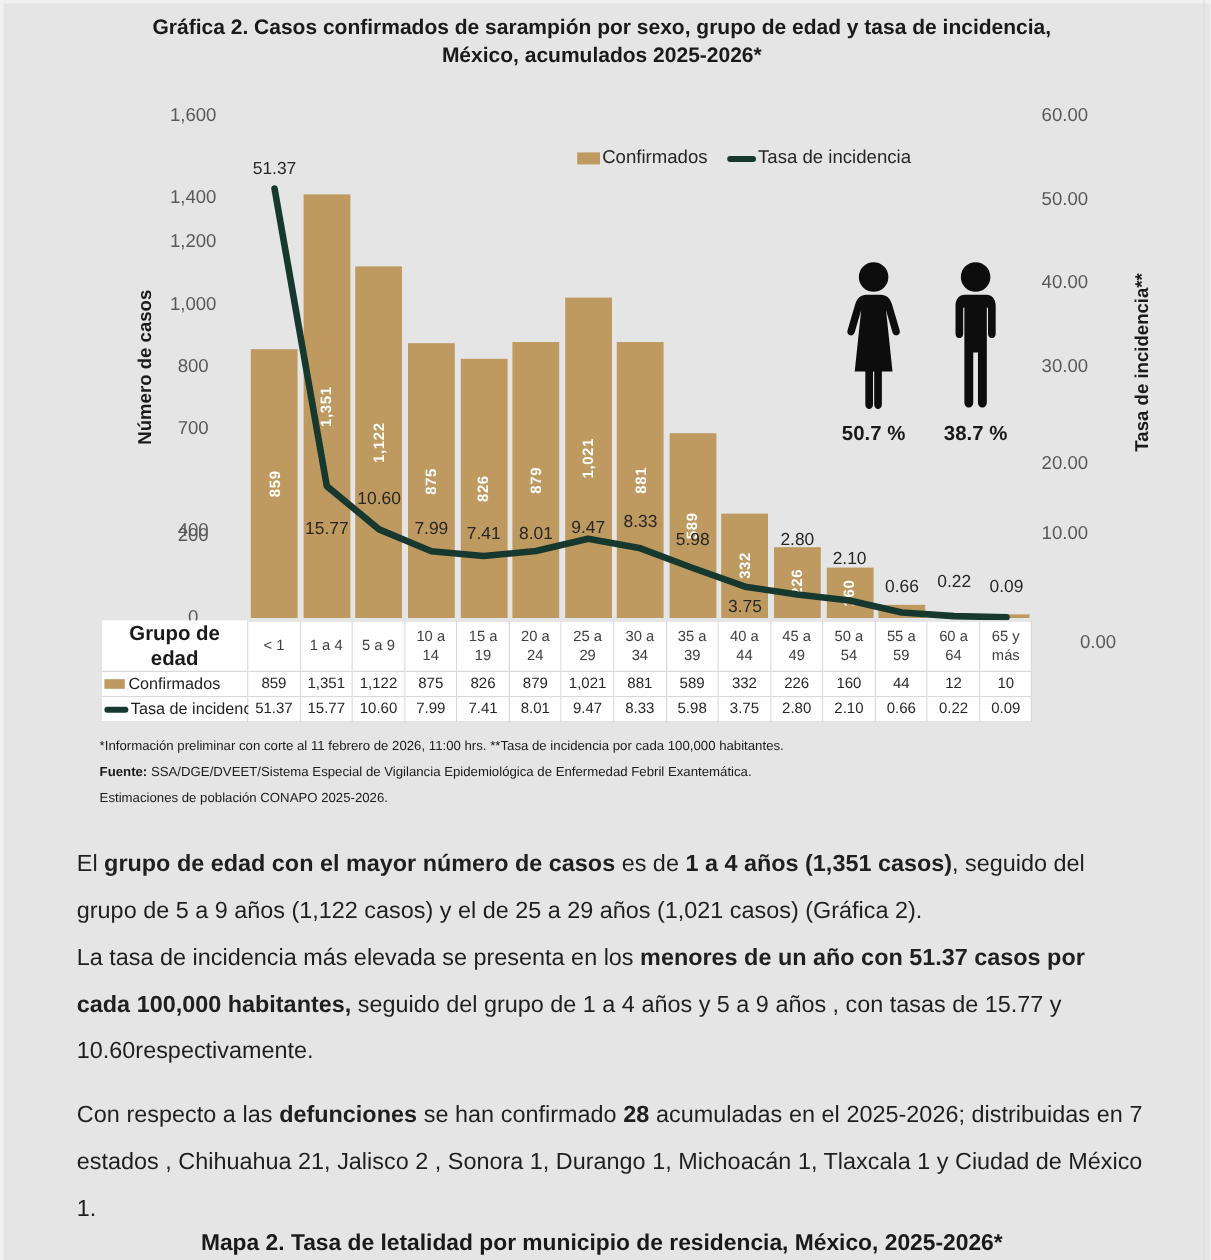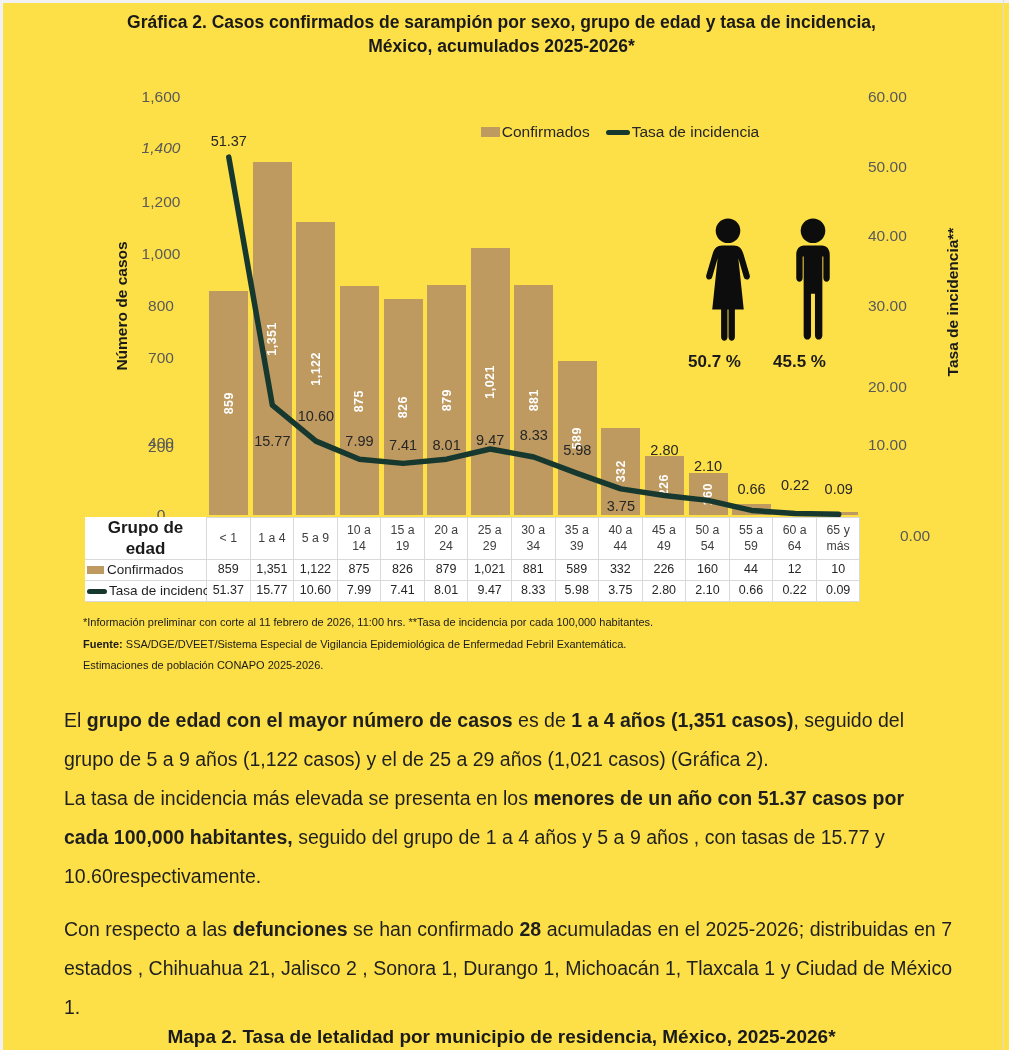--- a/index.html
+++ b/index.html
@@ -1,16 +1,16 @@
 <!DOCTYPE html>
 <html><head>
 <meta charset="utf-8">
 <style>
   html,body{margin:0;padding:0;background:#fff;}
-  #page{position:relative;width:1009px;height:1050px;overflow:hidden;background:#fde047;
+  #page{position:relative;width:1009px;height:1050px;overflow:hidden;background:#e5e5e5;
         font-family:"Liberation Sans","DejaVu Sans",sans-serif;color:#1f1f1f;}
   .edge-top{position:absolute;left:0;top:0;width:1009px;height:3px;background:#f1f1f1;}
   .edge-left{position:absolute;left:0;top:0;width:3px;height:1050px;background:#f1f1f1;}
   .edge-right{position:absolute;left:1003px;top:0;width:1px;height:1050px;background:#dcdcdc;}
 
   .title{position:absolute;left:0;right:6px;top:10px;text-align:center;font-weight:bold;
          font-size:17.5px;line-height:24px;color:#1a1a1a;}
 
   
   .axis-title{position:absolute;font-weight:bold;font-size:15.5px;color:#1a1a1a;white-space:nowrap;
@@ -28,21 +28,21 @@
 
   
   .bar{position:absolute;display:flex;align-items:center;justify-content:center;}
   .bar>span{writing-mode:vertical-rl;transform:rotate(180deg);color:#fff;font-weight:bold;
             font-size:12.5px;letter-spacing:.5px;white-space:nowrap;}
   
   .rlab{position:absolute;transform:translateX(-50%);font-size:14.5px;color:#262626;white-space:nowrap;}
 
   
   .sex-icon{position:absolute;}
-  .pct{position:absolute;font-weight:bold;font-size:17px;color:#1a1a1a;width:80px;}
+  .pct{position:absolute;font-weight:bold;font-size:17px;color:#1a1a1a;text-align:center;width:80px;}
 
   
   #dtable{position:absolute;left:85px;top:517px;display:grid;
           grid-template-columns:122px repeat(15,43.57px);grid-template-rows:43px 21px 21px;
           font-size:12.5px;color:#262626;}
   .tc{display:flex;align-items:center;justify-content:center;text-align:center;
       border-right:1px solid #D9D9D9;border-bottom:1px solid #D9D9D9;line-height:1.25;
       padding:0 1px;box-sizing:border-box;background:#fff;}
   .tc.hd{font-size:12.3px;color:#404040;border-top:1px solid #D9D9D9;}
   .tc.lab{justify-content:flex-start;border-top:none;padding-left:2px;font-size:13.5px;color:#1f1f1f;white-space:nowrap;}
@@ -90,21 +90,21 @@
   </div>
 
   <div id="chart-layer">
       <div class="ytick left" style="left: 130px; top: 515px;">0</div>
       <div class="ytick left" style="left: 130px; top: 447px;">200</div>
       <div class="ytick left" style="left: 130px; top: 410.5px; margin-top: 32px;">400</div>
       <div class="ytick left" style="left: 130px; top: 358.25px;">700</div>
       <div class="ytick left" style="left: 130px; top: 306px;">800</div>
       <div class="ytick left" style="left: 130px; top: 253.75px;">1,000</div>
       <div class="ytick left" style="left: 130px; top: 201.5px;">1,200</div>
-      <div class="ytick left" style="left: 130px; top: 148px; font-style: italic;">1,400</div>
+      <div class="ytick left" style="left: 130px; top: 165px;">1,400</div>
       <div class="ytick left" style="left: 130px; top: 97px;">1,600</div>
       <div class="ytick" style="left: 868px; top: 536px; margin-left: 32px;">0.00</div>
       <div class="ytick" style="left: 868px; top: 445.333px;">10.00</div>
       <div class="ytick" style="left: 868px; top: 387px;">20.00</div>
       <div class="ytick" style="left: 868px; top: 306px;">30.00</div>
       <div class="ytick" style="left: 868px; top: 236.333px;">40.00</div>
       <div class="ytick" style="left: 868px; top: 166.667px;">50.00</div>
       <div class="ytick" style="left: 868px; top: 97px;">60.00</div>
       <div class="bar" style="left: 209.283px; width: 39px; top: 290.586px; height: 224.414px; background: rgb(190, 154, 97);">
         <span>859</span>
@@ -172,21 +172,21 @@
       C30.5,127 37,127 37,122 L37,94 L46,94 L40.5,42 L46,61 C47.5,65.5 53.5,63.5 52,59
       L45.5,37 C44,32 41,29 36,29 Z"></path>
   </svg>
   <svg class="sex-icon" style="left:788px;top:217px;" width="50" height="128" viewBox="0 0 50 130">
     <circle cx="25" cy="14" r="12.5" fill="#0d0d0d"></circle>
     <path fill="#0d0d0d" d="M16,29 C11,29 8,33 8,38 L8,62 C8,67 14.5,67 14.5,62 L14.5,40 L15.5,40
       L15.5,120 C15.5,126 23,126 23,120 L23,78 L27,78 L27,120 C27,126 34.5,126 34.5,120
       L34.5,40 L35.5,40 L35.5,62 C35.5,67 42,67 42,62 L42,38 C42,33 39,29 34,29 Z"></path>
   </svg>
   <div class="pct" style="left:688px;top:352px;">50.7 %</div>
-  <div class="pct" style="left:773px;top:352px;">45.5 %</div>
+  <div class="pct" style="left:773px;top:352px;">38.7 %</div>
 
   <div id="dtable">
       <div class="tc gh">Grupo de edad</div>
       <div class="tc hd">&lt; 1</div>
       <div class="tc hd">1 a 4</div>
       <div class="tc hd">5 a 9</div>
       <div class="tc hd">10 a 14</div>
       <div class="tc hd">15 a 19</div>
       <div class="tc hd">20 a 24</div>
       <div class="tc hd">25 a 29</div>

